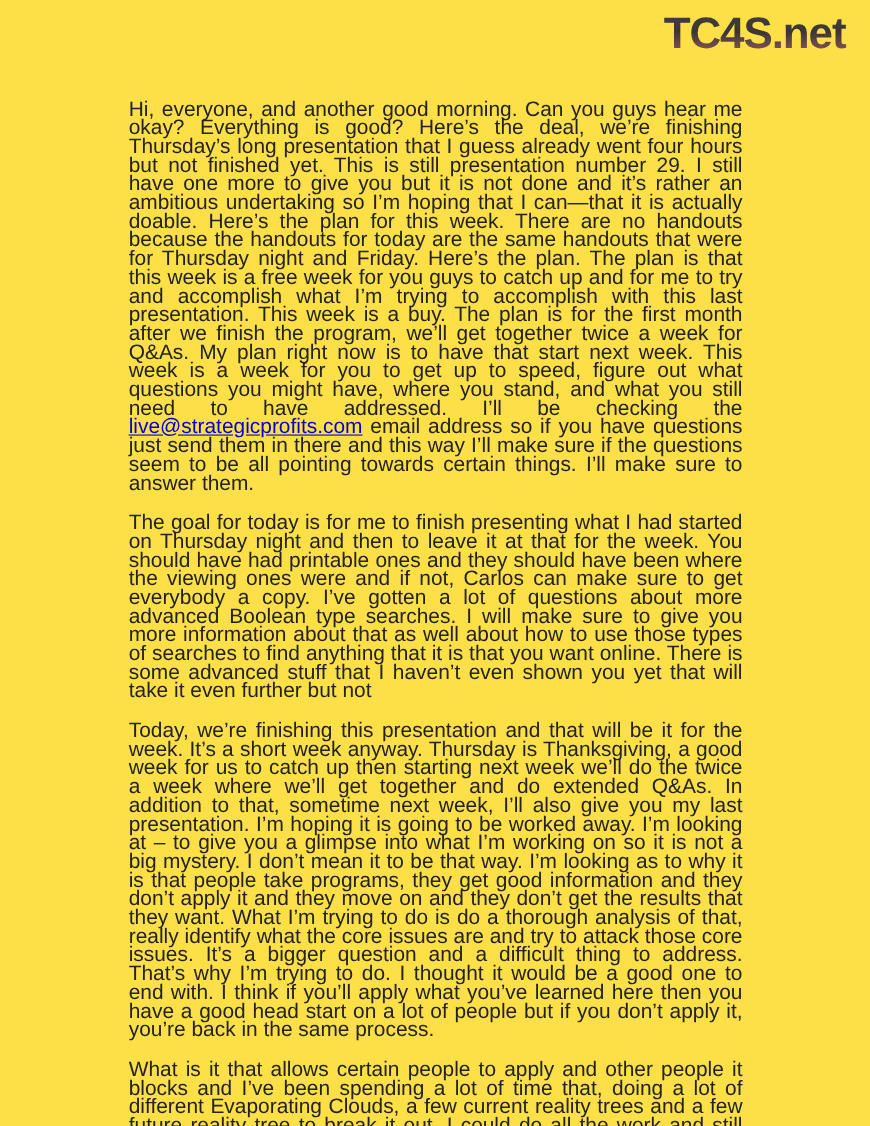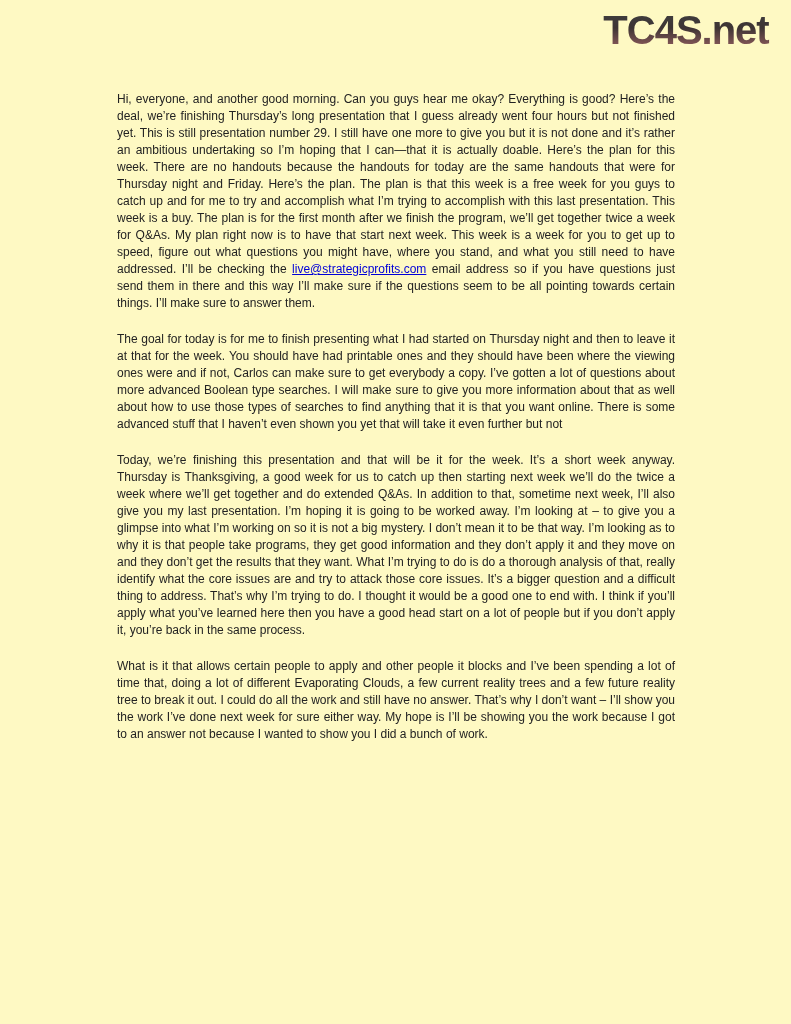--- a/index.html
+++ b/index.html
@@ -1,21 +1,21 @@
 <!DOCTYPE html>
 <html style="--body-text: #222222; --link: #0000d8; --tc4s-top: #3c3c3c; --tc4s-bottom: #8a5a5a; --watermark-red: #d42222; --footer-red: #bb4a4a;"><head>
 <meta charset="utf-8">
 <style>
   html, body { margin: 0; padding: 0; background: #e8e8e8; }
   .page {
     position: relative;
     width: 791px;
     height: 1024px;
     margin: 0 auto;
-    background: #fef9c3;
+    background: #fde047;
     overflow: hidden;
     font-family: "Liberation Sans", "DejaVu Sans", sans-serif;
     color: var(--body-text, #222222);
   }
 
   
   .tc4s-logo {
     position: absolute;
     top: 4px;
     right: 10px;
@@ -26,21 +26,21 @@
 
   
   .content {
     position: absolute;
     top: 91px;
     left: 117px;
     width: 558px;
   }
   .content p {
     margin: 0 0 19px 0;
-    font-size: 12px;
+    font-size: 19px;
     line-height: 17px;
     text-align: justify;
   }
   .email-link {
     color: var(--link, #0000d8);
     text-decoration: underline;
     cursor: pointer;
   }
 
   

